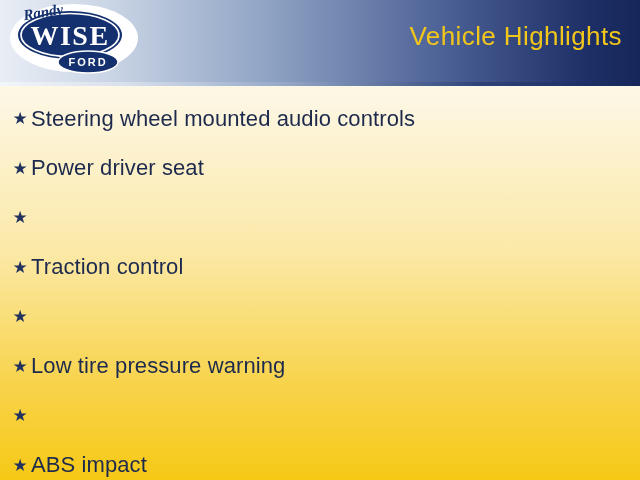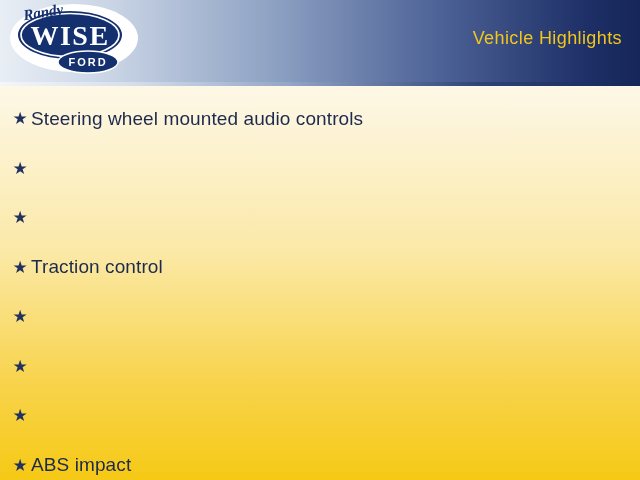--- a/index.html
+++ b/index.html
@@ -30,23 +30,23 @@
     position: absolute;
     left: 0;
     top: 82px;
     width: 640px;
     height: 4px;
     background: linear-gradient(to right, #f3f6fa 0%, #d7dfec 20%, #93a6c6 45%, #2e4279 75%, #16265a 100%);
   }
   #header-title {
     position: absolute;
     right: 18px;
-    top: 28px;
+    top: 21px;
     color: #f2c61a;
-    font-size: 18px;
+    font-size: 26px;
     letter-spacing: 0.4px;
     white-space: nowrap;
   }
   
   #logo {
     position: absolute;
     left: 8px;
     top: 2px;
     width: 132px;
     height: 76px;
@@ -70,21 +70,21 @@
   .bullet {
     color: #22325e;
     font-size: 17px;
     line-height: 1;
     width: 22px;
     flex: 0 0 22px;
     text-align: center;
   }
   .item-label {
     color: #1d2a4d;
-    font-size: 19px;
+    font-size: 22px;
     letter-spacing: 0.1px;
     white-space: nowrap;
   }
 </style>
 </head>
 <body>
 
 <div id="slide">
 
   <div id="header"></div>
@@ -109,37 +109,39 @@
 
   <div id="list">
 
     <div class="item">
       <span class="bullet">★</span>
       <span class="item-label">Steering wheel mounted audio controls</span>
     </div>
 
     <div class="item">
       <span class="bullet">★</span>
+      <span class="item-label">Power driver seat</span>
     </div>
 
     <div class="item">
       <span class="bullet">★</span>
     </div>
 
     <div class="item">
       <span class="bullet">★</span>
       <span class="item-label">Traction control</span>
     </div>
 
     <div class="item">
       <span class="bullet">★</span>
     </div>
 
     <div class="item">
       <span class="bullet">★</span>
+      <span class="item-label">Low tire pressure warning</span>
     </div>
 
     <div class="item">
       <span class="bullet">★</span>
     </div>
 
     <div class="item">
       <span class="bullet">★</span>
       <span class="item-label">ABS impact</span>
     </div>

